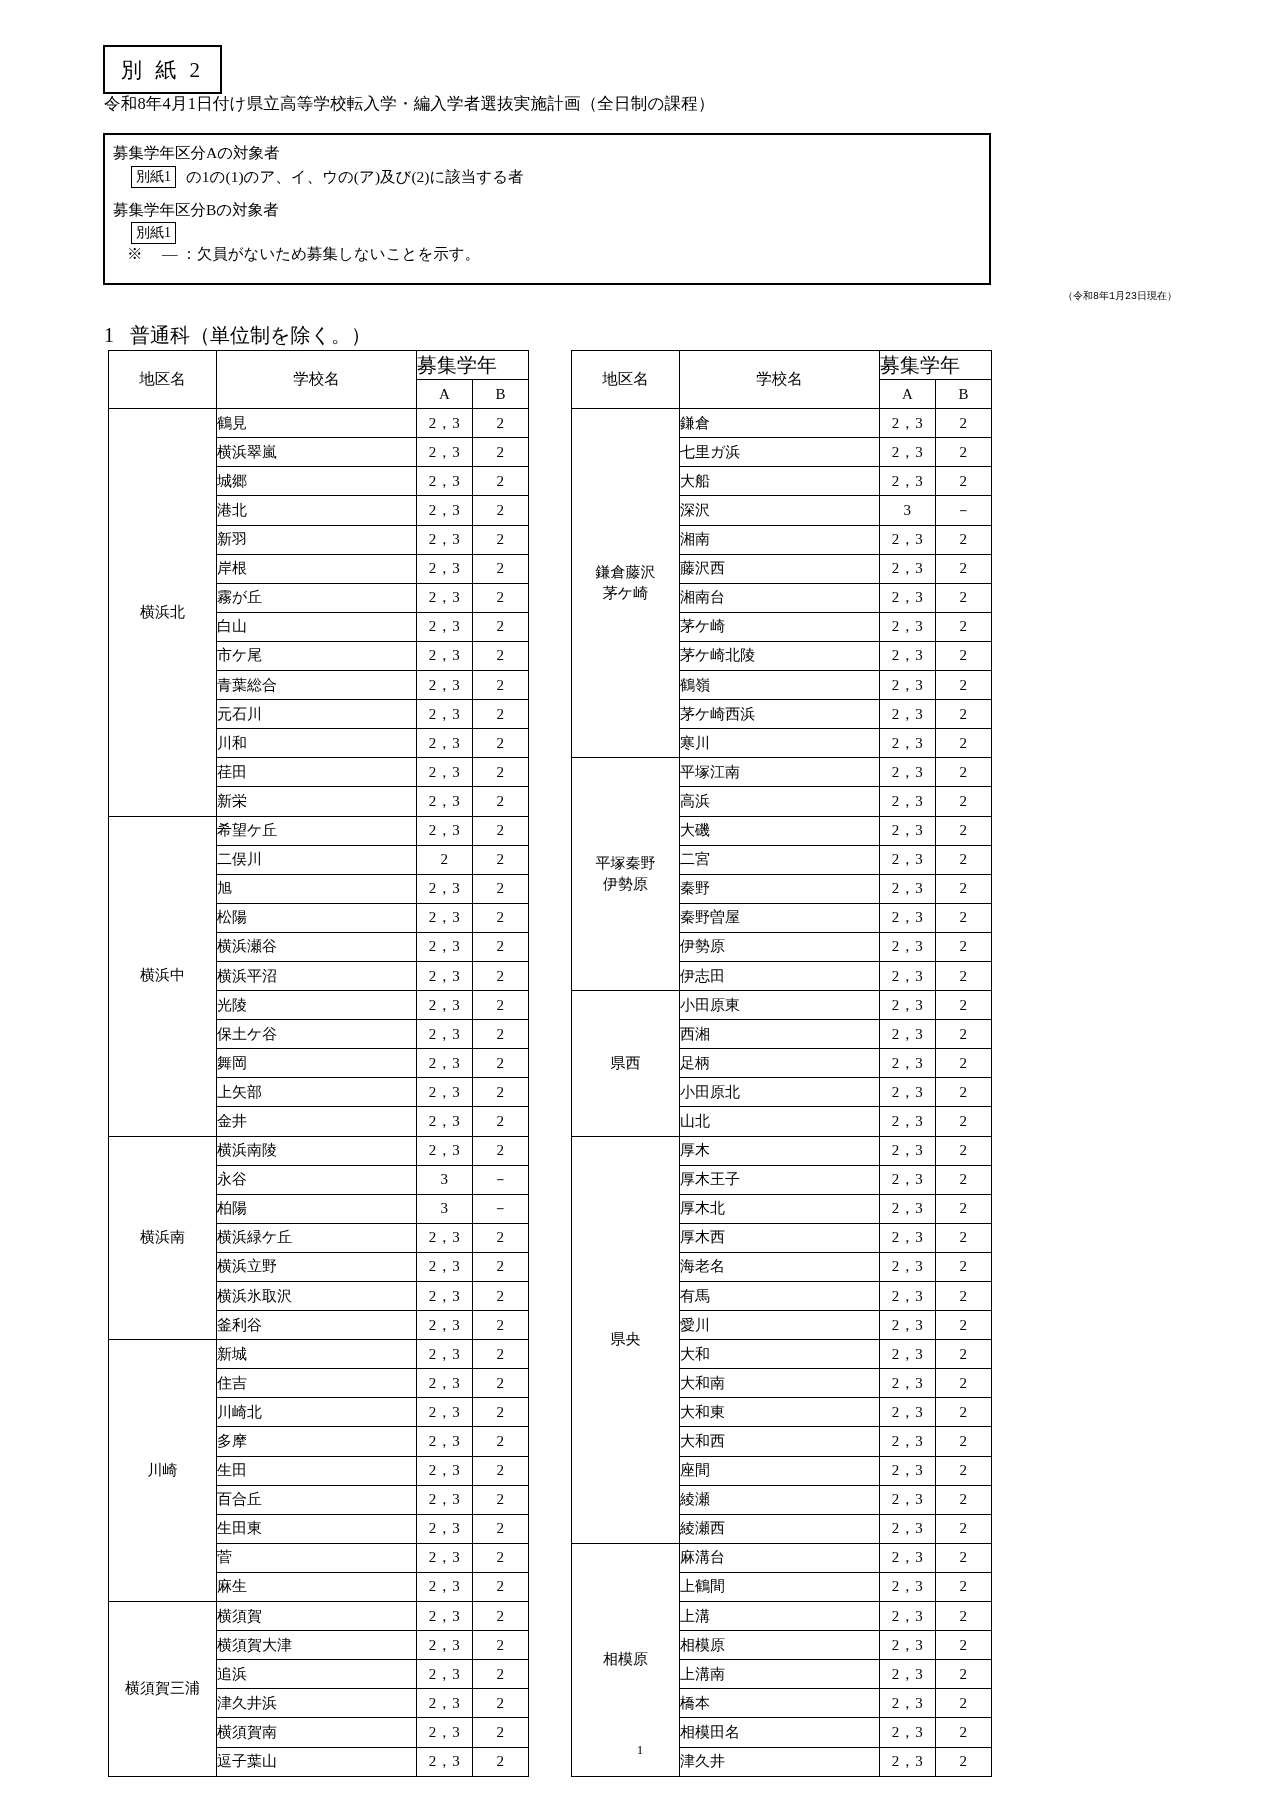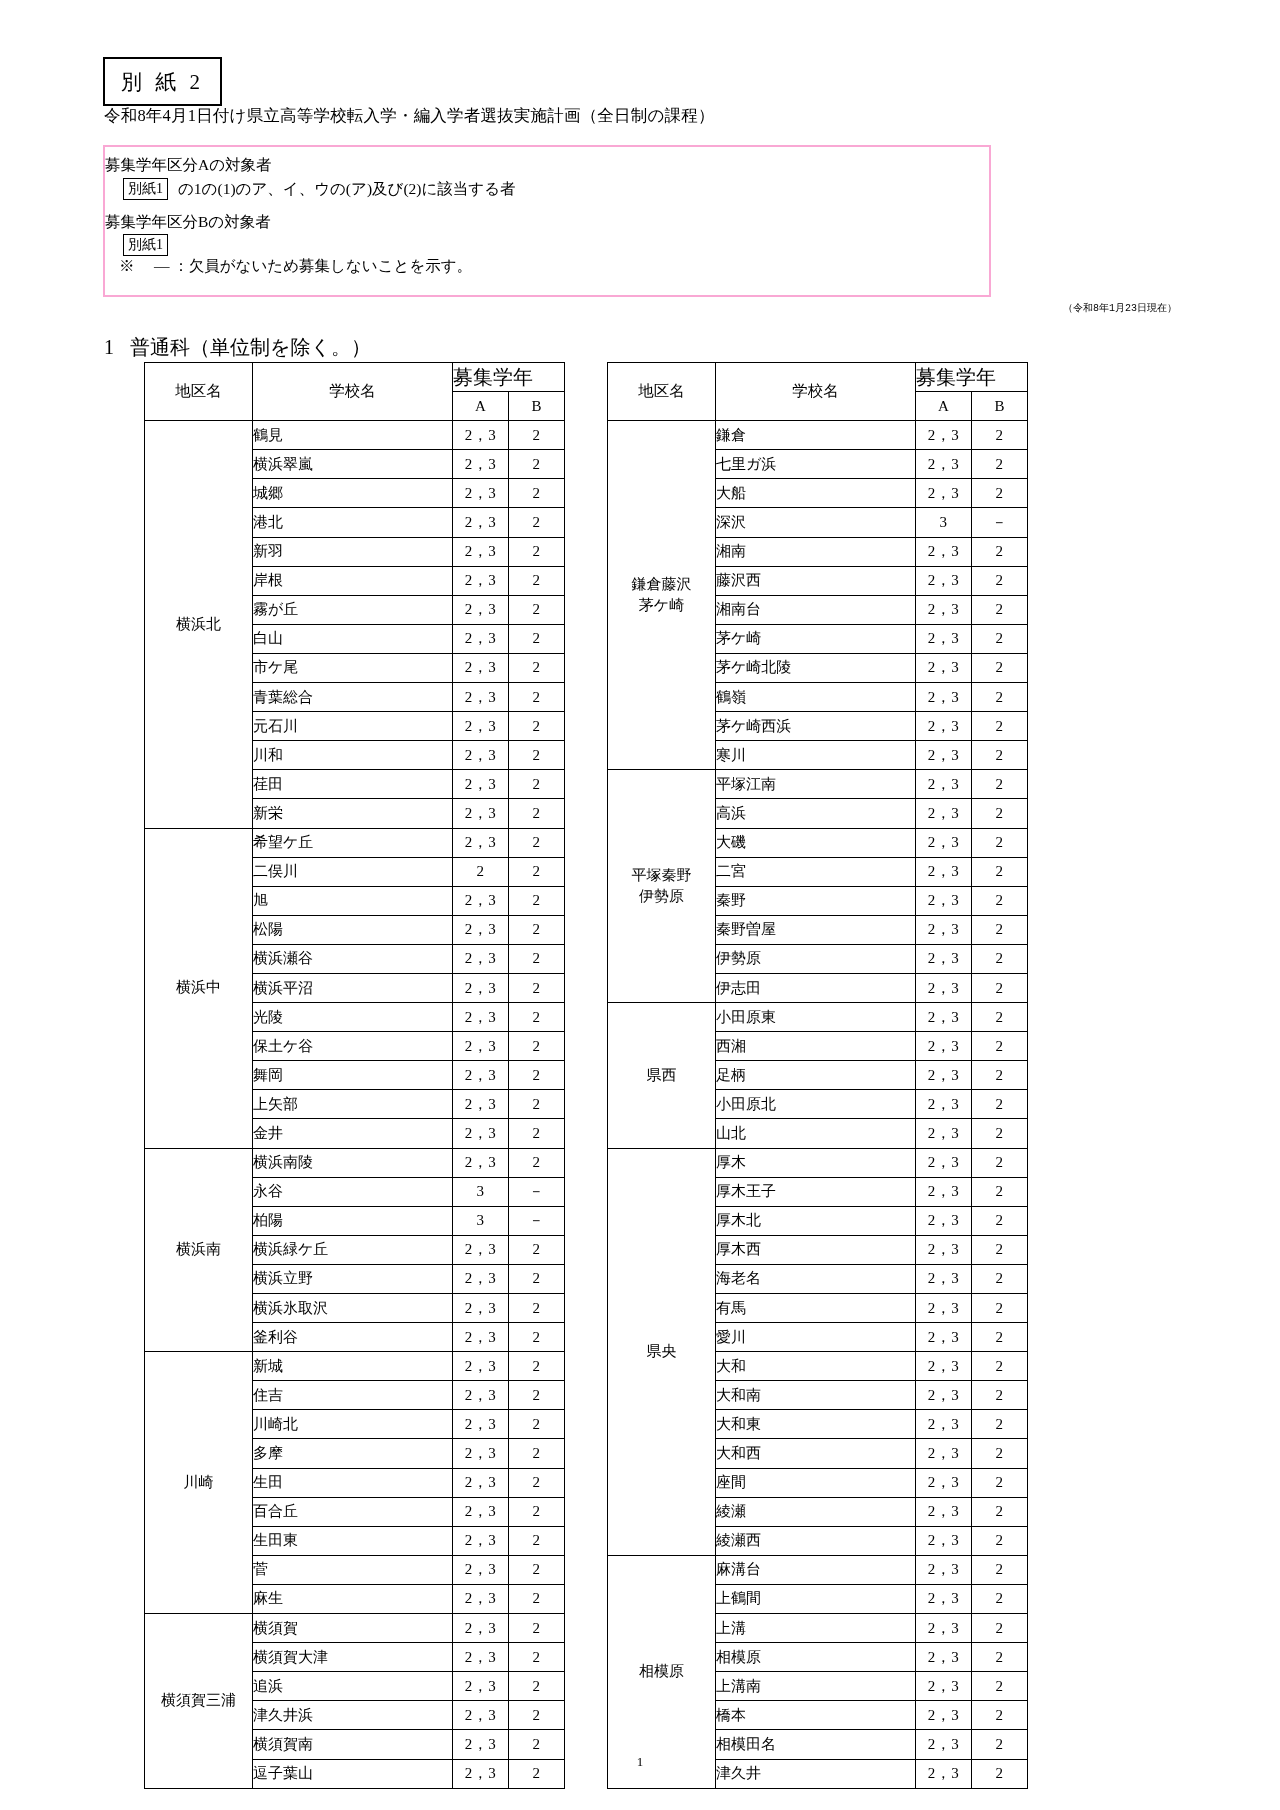--- a/index.html
+++ b/index.html
@@ -4,42 +4,42 @@
 <style>
   html, body { margin:0; padding:0; }
   body {
     width:1280px; height:1810px;
     background:#ffffff;
     font-family:"Liberation Serif","DejaVu Serif",serif;
     color:#000000;
     position:relative;
     overflow:hidden;
   }
-  .page { position:absolute; left:0; top:12px; width:1280px; height:1500px; }
+  .page { position:absolute; left:0; top:0; width:1280px; height:1500px; }
 
   
   .besshi-box{
     position:absolute; left:103px; top:45px;
     width:115px; height:45px;
     border:2px solid #000;
     display:flex; align-items:center; justify-content:center;
     font-size:21px; letter-spacing:4px;
   }
   .doc-title{
     position:absolute; left:104px; top:93px;
     font-size:16.5px; white-space:nowrap; letter-spacing:0.2px;
   }
 
   
   .notice{
     position:absolute; left:103px; top:133px;
     width:888px; height:152px;
-    border:2px solid #f9a8d4;
+    border:2px solid #000000;
     box-sizing:border-box;
-    padding:6px 0 0 0;
+    padding:6px 0 0 8px;
   }
   .notice-line{ font-size:15.5px; line-height:1.55; white-space:nowrap; }
   .notice-line.indent{ padding-left:18px; display:flex; align-items:center; }
   .notice-gap{ height:9px; }
   .mini-box{
     display:inline-flex; align-items:center; justify-content:center;
     border:1.6px solid #000;
     padding:1px 4px; margin-right:10px;
     font-size:14px; line-height:1.25;
   }
@@ -52,21 +52,21 @@
   }
 
   
   .sec-head{
     position:absolute; left:104px; top:322px;
     font-size:20px; white-space:nowrap;
   }
   .sec-num{ margin-right:16px; }
 
   
-  .tbl-wrap{ position:absolute; top:350px;margin-left:36px; }
+  .tbl-wrap{ position:absolute; top:350px; }
   .tbl-wrap.left{ left:108px; }
   .tbl-wrap.right{ left:571px; }
 
   table.t{
     border-collapse:collapse;
     table-layout:fixed;
     font-size:15px;
   }
   table.t td, table.t th{
     border:1px solid #000;

